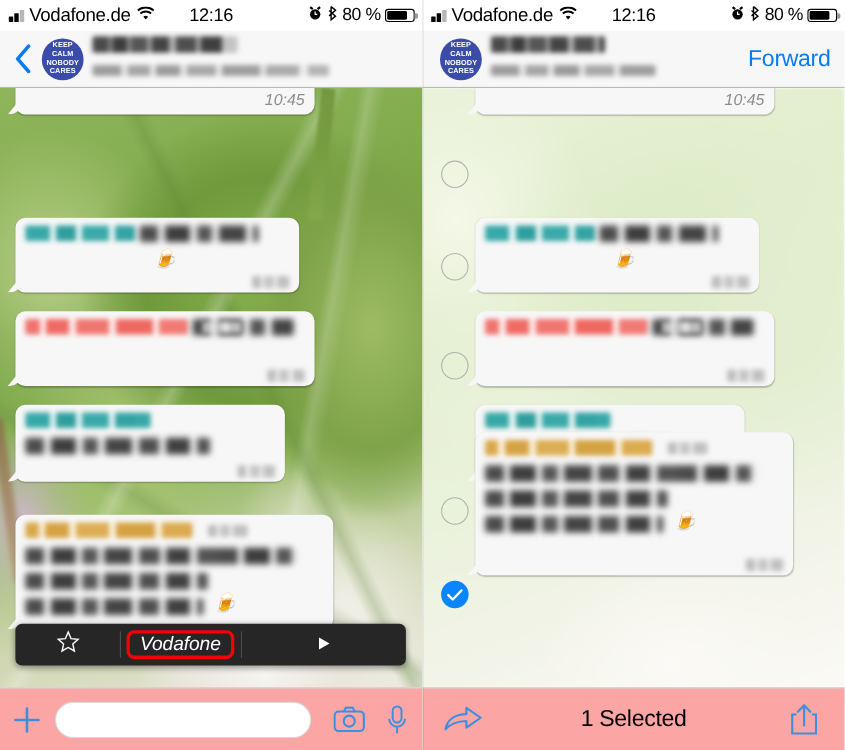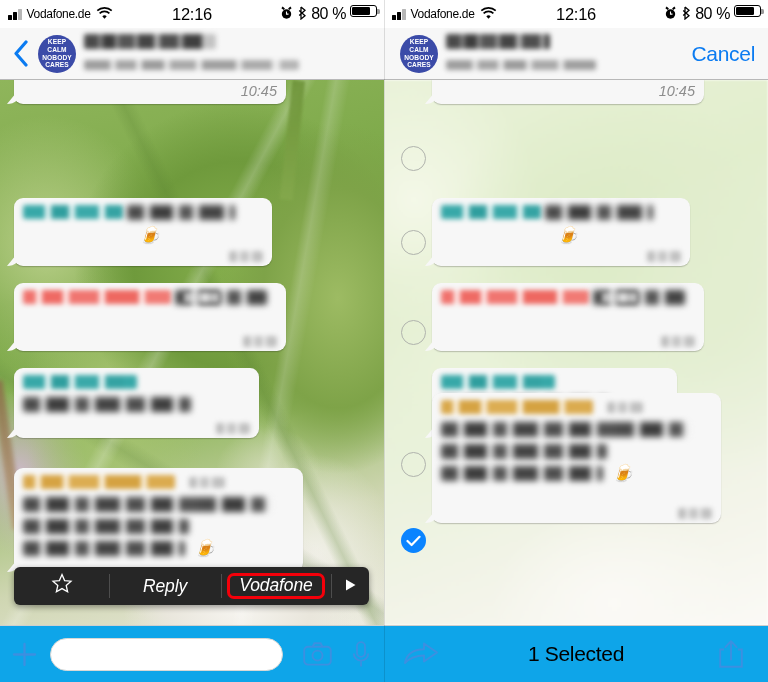--- a/index.html
+++ b/index.html
@@ -15,29 +15,29 @@
 
   
   .statusbar {
     position: relative; height: 28px; background: #fff;
     display: flex; align-items: center; z-index: 40;
     font-size: 16.5px; color: #000; letter-spacing: -0.2px;
   }
   .sb-left { display: flex; align-items: center; gap: 5px; padding-left: 8px; }
   .sb-center { position: absolute; left: 0; right: 0; text-align: center;
                font-size: 16.5px; font-weight: 500; letter-spacing: -0.3px; }
-  .sb-right { position: absolute; right: 7px; display: flex; align-items: flex-start; gap: 4px; }
+  .sb-right { position: absolute; right: 7px; display: flex; align-items: center; gap: 4px; }
 
   .bars { display: flex; align-items: flex-end; gap: 1.5px; height: 11px; }
   .bars i { display: block; width: 3.5px; background: #000; border-radius: 0.5px; }
   .bars i:nth-child(1) { height: 5px; }
   .bars i:nth-child(2) { height: 8px; }
   .bars i:nth-child(3) { height: 11px; background: #b6b6b6; }
 
-  .carrier { font-size: 12px; letter-spacing: -0.3px; }
+  .carrier { font-size: 17px; letter-spacing: -0.3px; }
 
   .battery {
     width: 27px; height: 12.5px; border: 1.4px solid #000; border-radius: 3px;
     position: relative; padding: 1.4px;
   }
   .battery::after {
     content: ""; position: absolute; right: -3.6px; top: 3.6px;
     width: 2.2px; height: 5px; background: #9a9a9a; border-radius: 0 1.5px 1.5px 0;
   }
   .battery b { display: block; height: 100%; width: 80%; background: #000; border-radius: 1.3px; }
@@ -217,21 +217,21 @@
   .ci-fwd { width: 110px; }
   .ci-more { flex: 1; }
   .fwd-box {
     border: 3.4px solid #f4000a; border-radius: 7px;
     padding: 1px 9px 2px 9px; line-height: 1;
   }
 
   
   .bottombar {
     position: absolute; left: 0; bottom: 0; width: 100%; height: 57px;
-    background: #0ea5e9; border-top: 0.6px solid #cfcfcd;
+    background: #fca5a5; border-top: 0.6px solid #cfcfcd;
     display: flex; align-items: center; z-index: 40;
   }
   .plus-btn { width: 56px; display:flex; align-items:center; justify-content:center; cursor:pointer; }
   .msg-input {
     flex: 1; height: 33px; background:#fff; border: 0.8px solid #d8d8d6;
     border-radius: 17px; margin-right: 14px; outline: none; padding: 0 12px;
     font-family: "Liberation Sans", sans-serif; font-size: 16px; color:#000;
   }
   .icon-btn { width: 46px; display:flex; align-items:center; justify-content:center; cursor:pointer; }
   .sel-count { flex: 1; text-align:center; font-size: 21px; color:#000; letter-spacing:-0.3px; }
@@ -341,23 +341,20 @@
       </div>
 
       <div class="ctxmenu">
         <div class="ctxitem ci-star">
           <span>
             <svg width="22" height="21" viewBox="0 0 22 21">
                 <path d="M11 1.6 13.6 7.6 20 8.2l-4.8 4.3 1.4 6.3L11 15.6 5.4 18.8l1.4-6.3L2 8.2l6.4-.6z" stroke="#fff" stroke-width="1.3" fill="none"></path>
               </svg>
           </span>
         </div>
-        <div class="ctxitem ci-reply">
-          <span>Reply</span>
-        </div>
         <div class="ctxitem ci-fwd">
           <span class="fwd-box">Vodafone</span>
         </div>
         <div class="ctxitem ci-more">
           <span>
             <svg width="13" height="14" viewBox="0 0 13 14">
                 <path d="M2 1.5 11.5 7 2 12.5z" fill="#fff"></path>
               </svg>
           </span>
         </div>
@@ -430,21 +427,21 @@
       <div class="avatar" style="margin-left:16px;">
         <span>KEEP</span>
         <span>CALM</span>
         <span>NOBODY</span>
         <span>CARES</span>
       </div>
       <div class="titles">
         <div class="redact rname" style="width:104px;"></div>
         <div class="redact rsubs" style="width:150px;"></div>
       </div>
-      <div class="cancel-btn">Cancel</div>
+      <div class="cancel-btn">Forward</div>
     </div>
 
     <div class="chat">
       <div class="wall-right"></div>
 
       <div class="bubble in" style="left:48px; top:-22px; width:272px; height:46px;">
         <div style="position:absolute; right:9px; bottom:5px; font-size:14.5px; color:#8d8d8d;">10:45</div>
       </div>
 
       <div class="selcircle" style="left:17px; top:66px;"></div>

